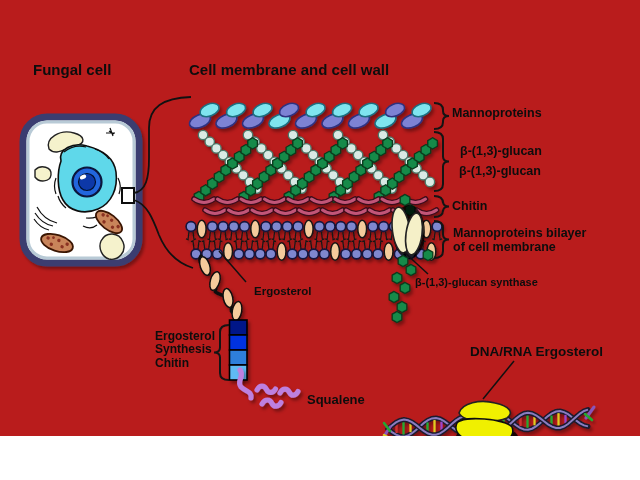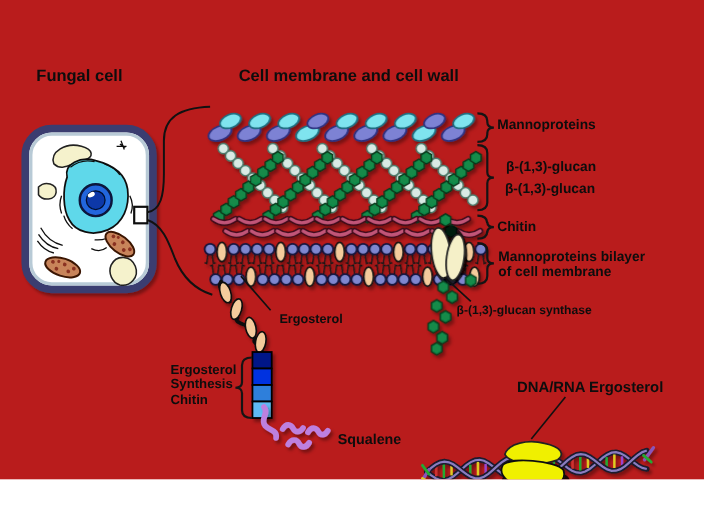--- a/index.html
+++ b/index.html
@@ -408,21 +408,21 @@
       </g>
 
   <g stroke="#111" stroke-width="1.5" fill="none">
     <path d="M219,251 L246,282"></path>
     <path d="M404,252 L428,274"></path>
     <path d="M514,361 L483,399"></path>
   </g>
 </svg>
 
 <div class="lbl s15" style="left:33px;top:62px">Fungal cell</div>
-<div class="lbl s15" style="left:217px;top:62px">Cell membrane and cell wall</div>
+<div class="lbl s15" style="left:189px;top:62px">Cell membrane and cell wall</div>
 <div class="lbl s125" style="left:452px;top:106px">Mannoproteins</div>
 <div class="lbl s125" style="left:460px;top:144px">β-(1,3)-glucan</div>
 <div class="lbl s125" style="left:459px;top:164px">β-(1,3)-glucan</div>
 <div class="lbl s125" style="left:452px;top:199px">Chitin</div>
 <div class="lbl s125" style="left:453px;top:226px">
   <div>Mannoproteins bilayer</div>
   <div>of cell membrane</div>
 </div>
 <div class="lbl s11" style="left:415px;top:276px">β-(1,3)-glucan synthase</div>
 <div class="lbl s115" style="left:254px;top:285px">Ergosterol</div>

